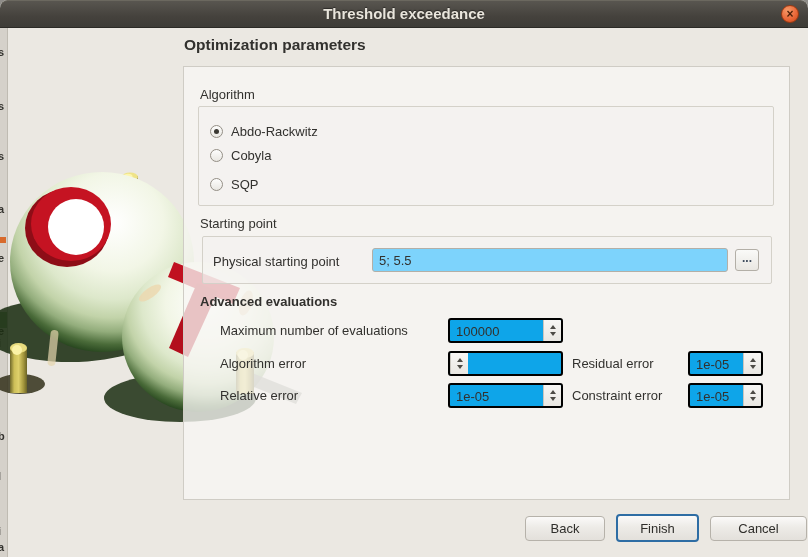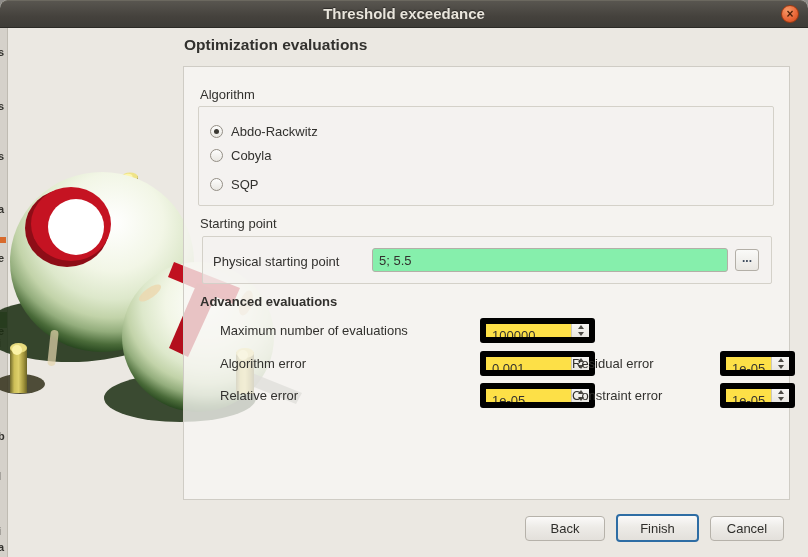--- a/index.html
+++ b/index.html
@@ -66,44 +66,44 @@
     border:1px solid #948f86; background:linear-gradient(#fdfdfc,#e9e7e2);
     position:relative; flex:0 0 auto;
   }
   .radio.checked::after {
     content:""; position:absolute; left:3px; top:3px; width:5px; height:5px;
     border-radius:50%; background:#3a3833;
   }
 
   .text-input {
     position:absolute; left:372px; top:248px; width:356px; height:24px;
-    background:#86efac; border:1px solid #b3afa7; border-radius:3px;
+    background:#7dd3fc; border:1px solid #b3afa7; border-radius:3px;
     padding:0 6px; font-family:"Liberation Sans",sans-serif; font-size:13px; color:#32312e;
     z-index:5;
   }
   .browse-btn {
     position:absolute; left:735px; top:249px; width:24px; height:22px;
     border:1px solid #b3afa7; border-radius:3px;
     background:linear-gradient(#fafaf8,#e9e7e2);
     font-size:12px; font-weight:bold; color:#3c4a5c; line-height:16px;
     text-align:center; z-index:5; cursor:pointer;
   }
 
   .adv-label { position:absolute; left:200px; top:294px; font-weight:bold; z-index:5; cursor:pointer; }
   .adv-arrow {
     display:inline-block; margin-left:7px; width:0; height:0;
     border-left:5px solid transparent; border-right:5px solid transparent;
     border-top:6px solid #565younger;
     border-top-color:#57554f; vertical-align:2px;
   }
 
   .spin {
-    position:absolute; height:25px; background:#fde047;
-    border:6px solid #000000; border-radius:3px;
-    display:flex; z-index:5; overflow:hidden;margin-left:32px;
+    position:absolute; height:25px; background:#0ea5e9;
+    border:2px solid #000000; border-radius:3px;
+    display:flex; z-index:5; overflow:hidden;
   }
   .spin .val { flex:1; padding:4px 0 0 6px; font-size:13px; }
   .spin .btns {
     width:18px; border-left:1px solid #c9c6bf;
     background:linear-gradient(#f7f6f4,#e9e7e2);
     display:flex; flex-direction:column; align-items:center; justify-content:center; gap:3px;
     cursor:pointer;
   }
   .arr-up { width:0; height:0; border-left:3.5px solid transparent; border-right:3.5px solid transparent; border-bottom:4px solid #4c4a45; }
   .arr-dn { width:0; height:0; border-left:3.5px solid transparent; border-right:3.5px solid transparent; border-top:4px solid #4c4a45; }
@@ -111,21 +111,21 @@
   .btn {
     position:absolute; top:516px; height:25px;
     border:1px solid #b6b2aa; border-radius:4px;
     background:linear-gradient(#fbfaf9, #edebe7 45%, #e3e0db);
     font-family:"Liberation Sans",sans-serif; font-size:13px; color:#2f2e2b;
     display:flex; align-items:center; justify-content:center;
     z-index:5; cursor:pointer;
   }
   #btn-back   { left:525px; width:80px; }
   #btn-finish { left:616px; top:514px; width:83px; height:28px; border:2px solid #2e6da4; }
-  #btn-cancel { left:710px; width:74px; }
+  #btn-cancel { left:710px; width:97px; }
 </style>
 </head>
 <body>
 
 <div class="win">
 
   <div class="titlebar">
     <div class="title">Threshold exceedance</div>
     <div class="close-btn">
       <span class="close-x">×</span>
@@ -204,21 +204,21 @@
     <g>
       <polygon points="247,371 302,393 296,404 242,382" fill="#8d8c84" opacity="0.8"></polygon>
       <rect x="236" y="352" width="18" height="42" fill="url(#cyl)"></rect>
       <ellipse cx="245" cy="353" rx="9" ry="5" fill="#e8dc7e"></ellipse>
       <circle cx="243" cy="355" r="5" fill="#fbf2a6"></circle>
     </g>
   </svg>
 
   <div class="panel"></div>
 
-  <div class="heading">Optimization evaluations</div>
+  <div class="heading">Optimization parameters</div>
 
   <div class="sec-label" style="left:200px; top:87px;">Algorithm</div>
   <div class="groupbox" id="gb-algo"></div>
 
   <div class="radio-row" style="top:124px;">
     <span class="radio checked"></span>
     <span>Abdo-Rackwitz</span>
   </div>
   <div class="radio-row" style="top:148px;">
     <span class="radio"></span>
@@ -243,21 +243,20 @@
   <div class="spin" style="left:448px; top:318px; width:115px;">
     <div class="val">100000</div>
     <div class="btns">
         <i class="arr-up"></i>
         <i class="arr-dn"></i>
       </div>
   </div>
 
   <div class="sec-label" style="left:220px; top:356px; z-index:5;">Algorithm error</div>
   <div class="spin" style="left:448px; top:351px; width:115px;">
-    <div class="val">0.001</div>
     <div class="btns">
         <i class="arr-up"></i>
         <i class="arr-dn"></i>
       </div>
   </div>
   <div class="sec-label" style="left:572px; top:356px; z-index:5;">Residual error</div>
   <div class="spin" style="left:688px; top:351px; width:75px;">
     <div class="val">1e-05</div>
     <div class="btns">
         <i class="arr-up"></i>

